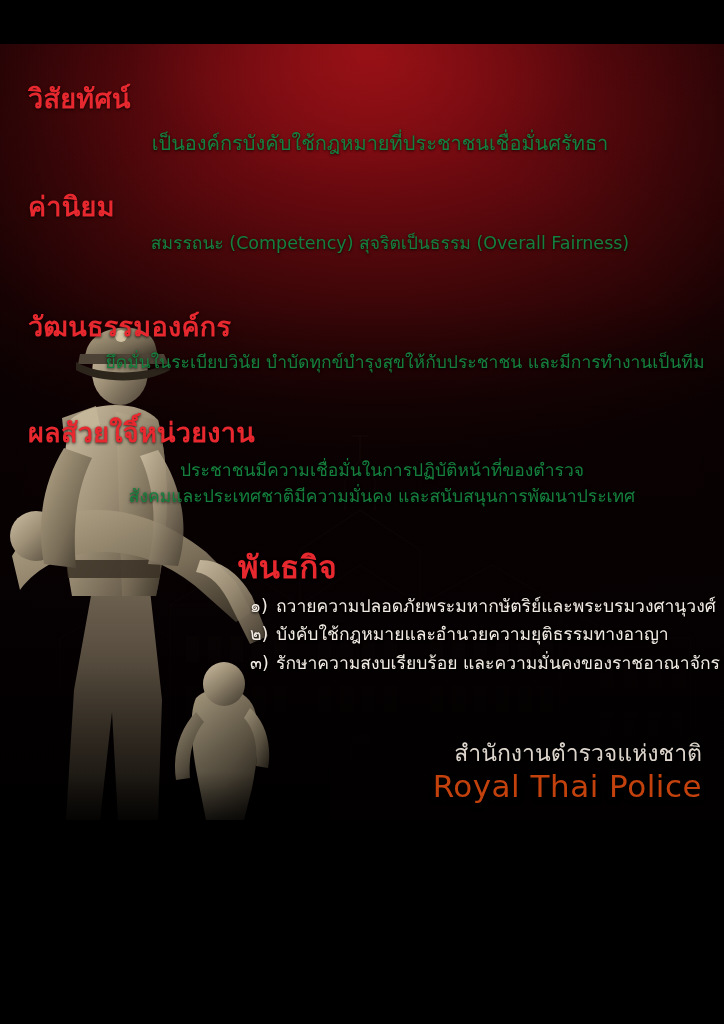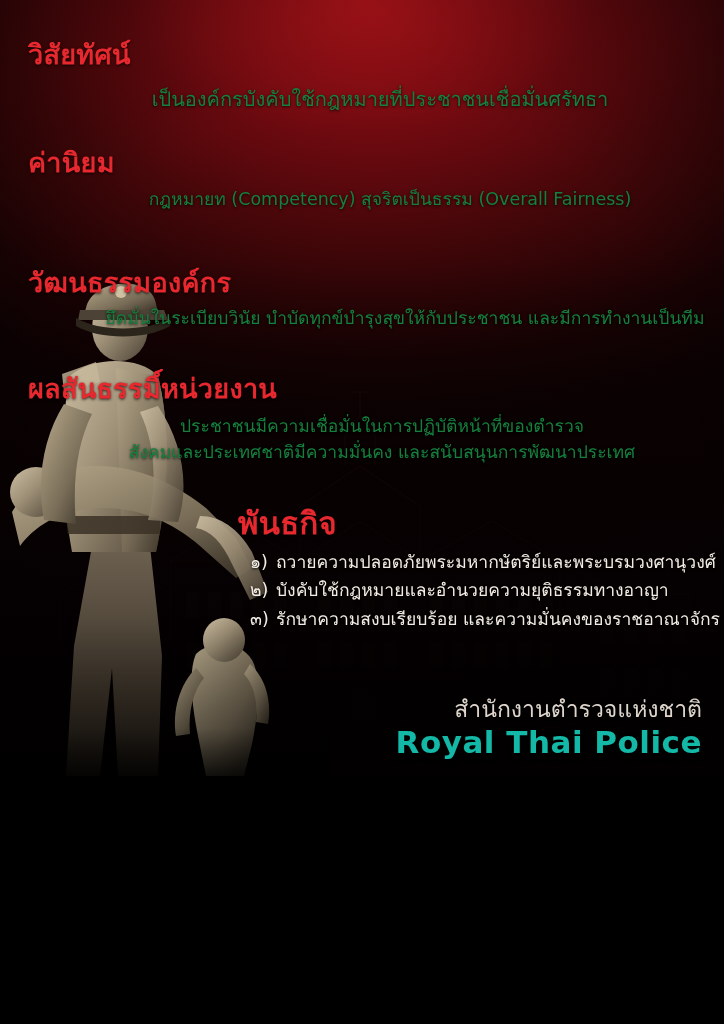--- a/index.html
+++ b/index.html
@@ -9,20 +9,21 @@
   }
   body {
     font-family: "DejaVu Sans", "Liberation Sans", sans-serif;
   }
   .poster {
     position: relative;
     width: 724px;
     height: 776px;
     overflow: hidden;
     background: #120304;
+    margin-top: 44px;
   }
 
   
   .bg-base {
     position: absolute;
     inset: 0;
     background:
       radial-gradient(ellipse 620px 420px at 52% 2%, #8f0d13 0%, #6d0a10 28%, #3d0608 58%, #190203 82%, #0c0102 100%),
       linear-gradient(180deg, #5c0a0e 0%, #3a0608 22%, #240406 45%, #140203 68%, #0a0102 88%, #050001 100%);
   }
@@ -125,23 +126,23 @@
     bottom: 14px;
     text-align: right;
   }
   .footer-th {
     color: #ded6cd;
     font-size: 23px;
     line-height: 1.2;
     text-shadow: 0 1px 4px rgba(0,0,0,0.9);
   }
   .footer-en {
-    color: #14b8a6;
+    color: #c2410c;
     font-size: 31px;
-    font-weight: bold;
+    font-weight: normal;
     letter-spacing: 0.5px;
     line-height: 1.25;
     text-shadow: 0 2px 6px rgba(0,0,0,0.9);
   }
 </style>
 </head>
 <body>
 
 <div class="poster">
 
@@ -295,32 +296,32 @@
       <div class="heading">วิสัยทัศน์</div>
     </div>
     <div class="block" id="vision-text">
       <div class="body-line">เป็นองค์กรบังคับใช้กฎหมายที่ประชาชนเชื่อมั่นศรัทธา</div>
     </div>
 
     <div class="block" id="values-heading">
       <div class="heading">ค่านิยม</div>
     </div>
     <div class="block" id="values-lines">
-      <div class="body-line">กฎหมายท (Competency) สุจริตเป็นธรรม (Overall Fairness)</div>
+      <div class="body-line">สมรรถนะ (Competency) สุจริตเป็นธรรม (Overall Fairness)</div>
     </div>
 
     <div class="block" id="culture-heading">
       <div class="heading">วัฒนธรรมองค์กร</div>
     </div>
     <div class="block" id="culture-lines">
       <div class="body-line">ยึดมั่นในระเบียบวินัย บำบัดทุกข์บำรุงสุขให้กับประชาชน และมีการทำงานเป็นทีม</div>
     </div>
 
     <div class="block" id="outcome-heading">
-      <div class="heading">ผลสันธรรมิ์หน่วยงาน</div>
+      <div class="heading">ผลสัวยใจิ์หน่วยงาน</div>
     </div>
     <div class="block" id="outcome-lines">
       <div class="body-line">ประชาชนมีความเชื่อมั่นในการปฏิบัติหน้าที่ของตำรวจ</div>
       <div class="body-line">สังคมและประเทศชาติมีความมั่นคง และสนับสนุนการพัฒนาประเทศ</div>
     </div>
 
     <div class="block" id="mission-heading">
       <div class="heading mission">พันธกิจ</div>
     </div>
     <div class="block" id="mission-list">

